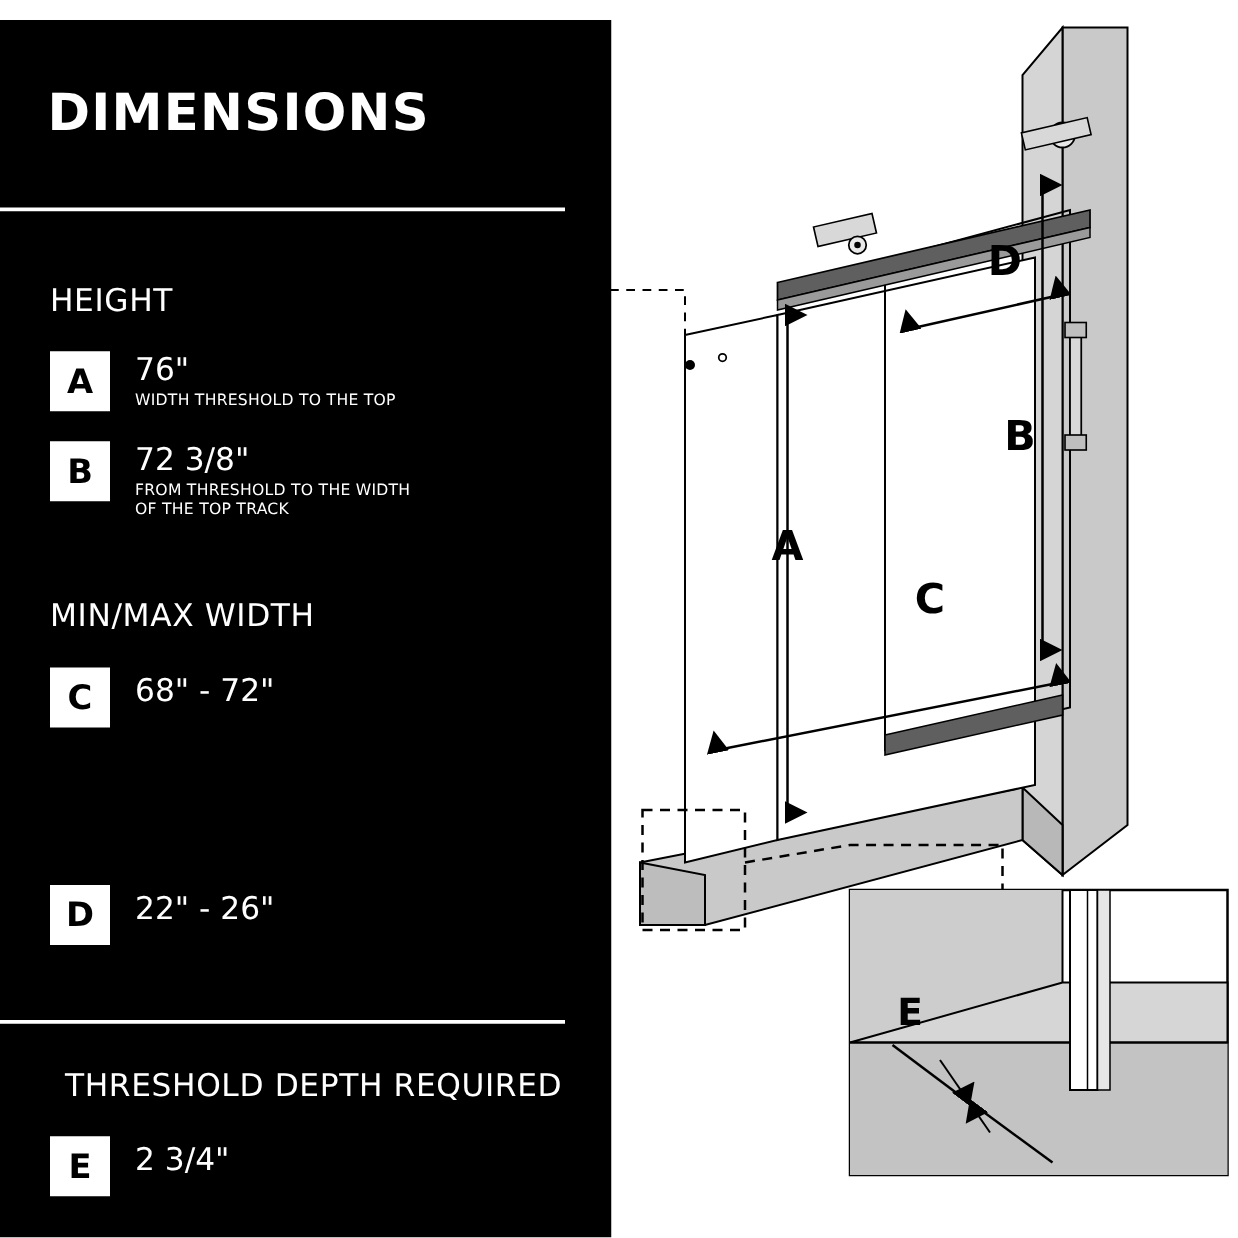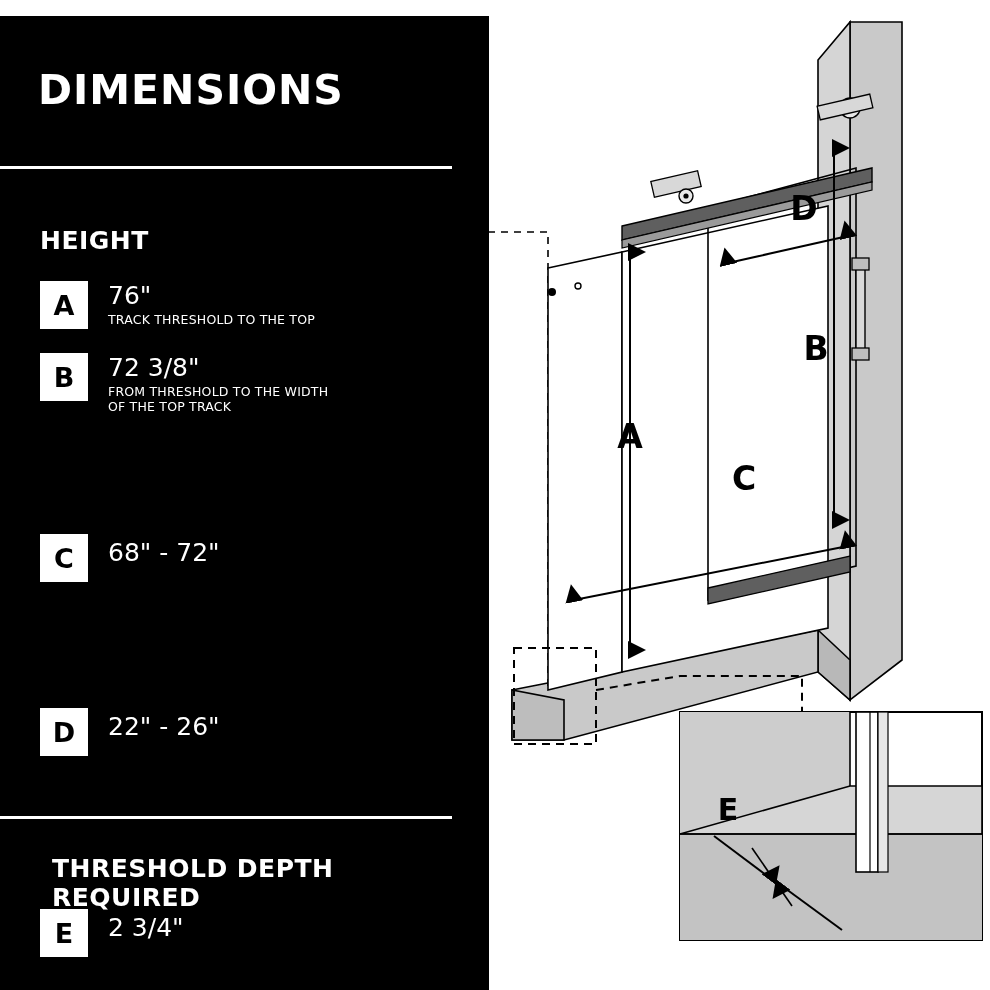--- a/index.html
+++ b/index.html
@@ -40,21 +40,21 @@
     font-size: 41px;
     font-weight: bold;
     letter-spacing: 1px;
     font-family: "DejaVu Sans", sans-serif;
     color: #ffffff;
   }
   .section-head {
     position: absolute;
     left: 40px;
     font-size: 25px;
-    font-weight: bold;
+    font-weight: normal;
     letter-spacing: 0.5px;
     color: #ffffff;
     font-family: "DejaVu Sans", sans-serif;
   }
   .spec-row {
     position: absolute;
     left: 40px;
     display: flex;
     align-items: flex-start;
   }
@@ -117,32 +117,33 @@
     <div id="panel-title">DIMENSIONS</div>
 
     <div class="panel-rule" style="top:150px;"></div>
 
     <div class="section-head" style="top:210px;">HEIGHT</div>
 
     <div class="spec-row" style="top:265px;">
       <div class="badge">A</div>
       <div class="spec-text">
         <div class="spec-value">76"</div>
-        <div class="spec-note">TRACK THRESHOLD TO THE TOP</div>
+        <div class="spec-note">WIDTH THRESHOLD TO THE TOP</div>
       </div>
     </div>
 
     <div class="spec-row" style="top:337px;">
       <div class="badge">B</div>
       <div class="spec-text">
         <div class="spec-value">72 3/8"</div>
         <div class="spec-note" style="max-width:240px;">FROM THRESHOLD TO THE WIDTH OF THE TOP TRACK</div>
       </div>
     </div>
 
+    <div class="section-head" style="top:462px;">MIN/MAX WIDTH</div>
 
     <div class="spec-row" style="top:518px;">
       <div class="badge">C</div>
       <div class="spec-text">
         <div class="spec-value tall">68" - 72"</div>
       </div>
     </div>
 
 
     <div class="spec-row" style="top:692px;">

